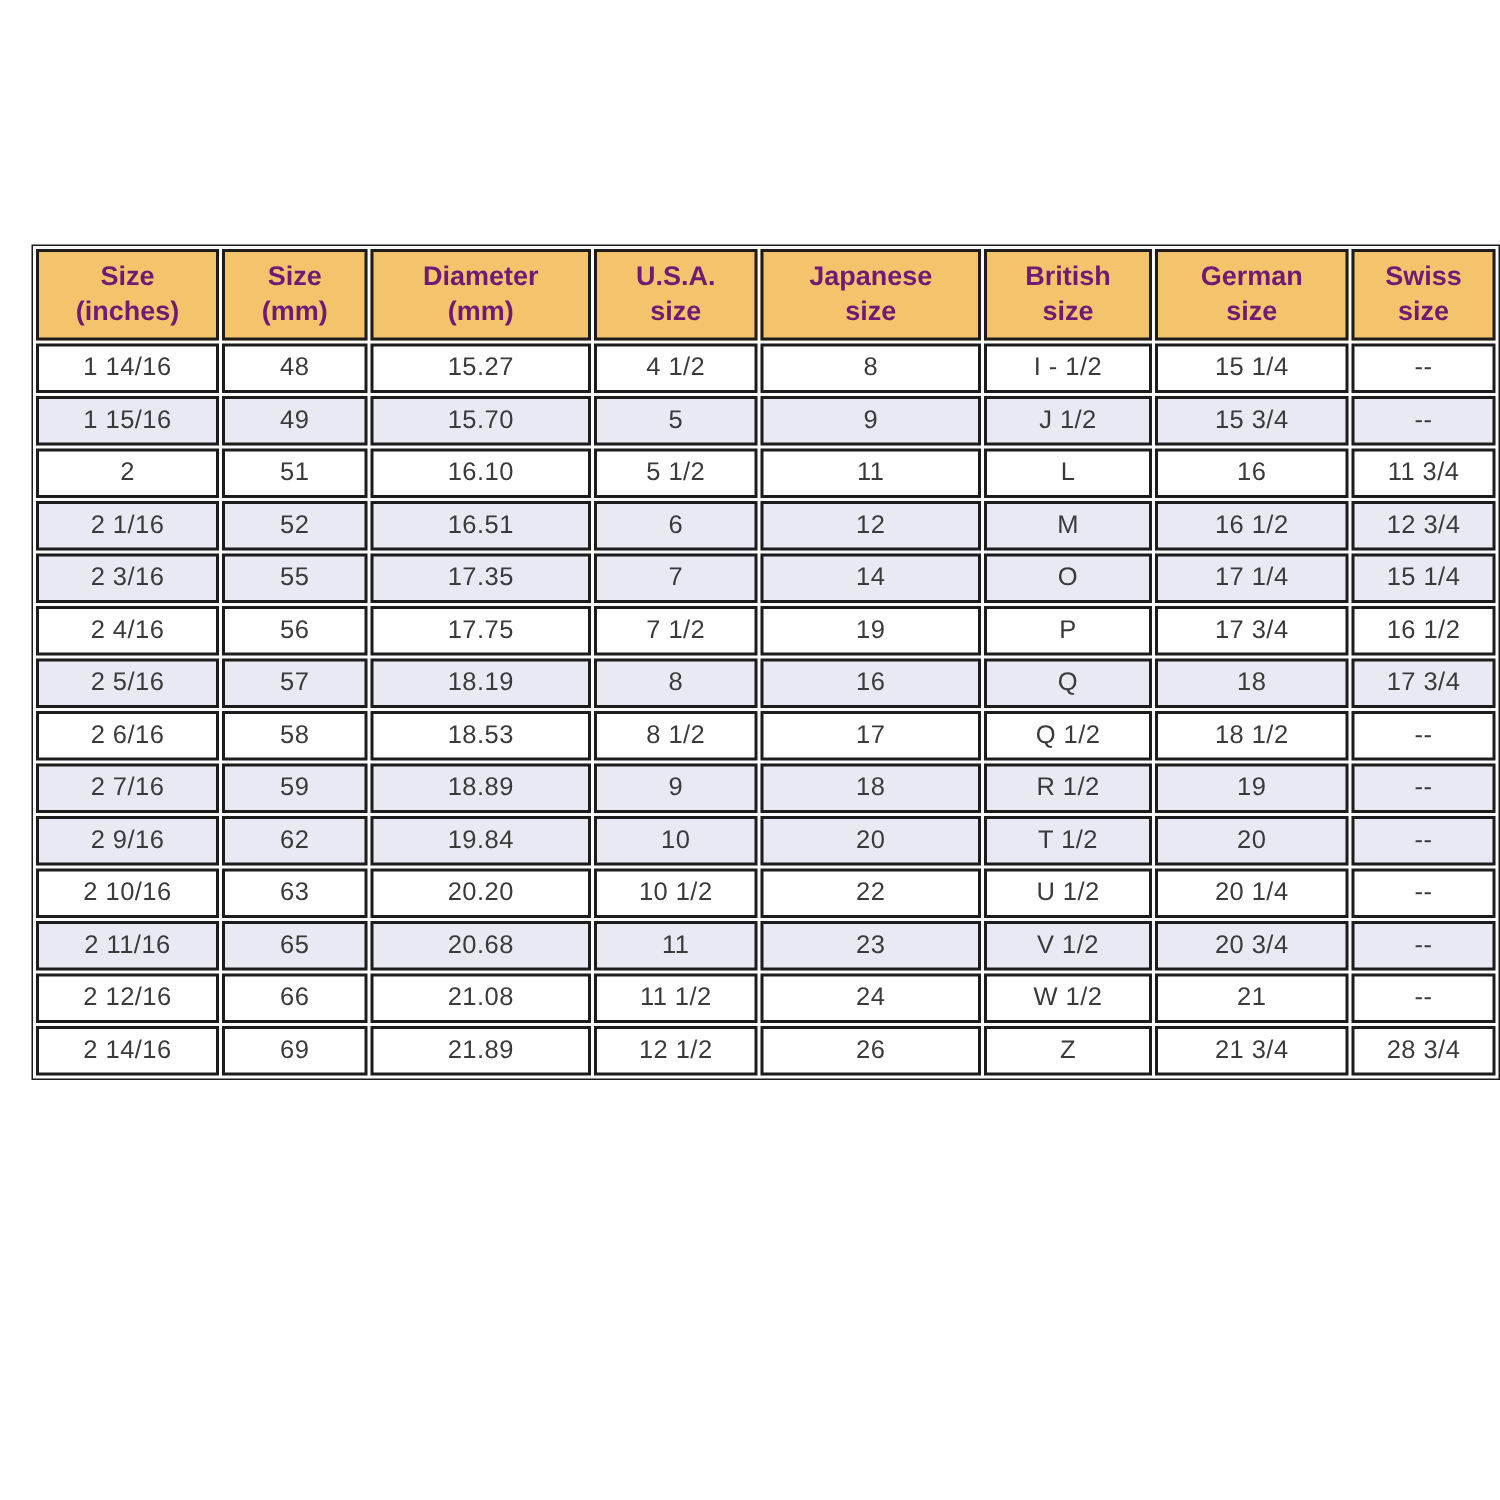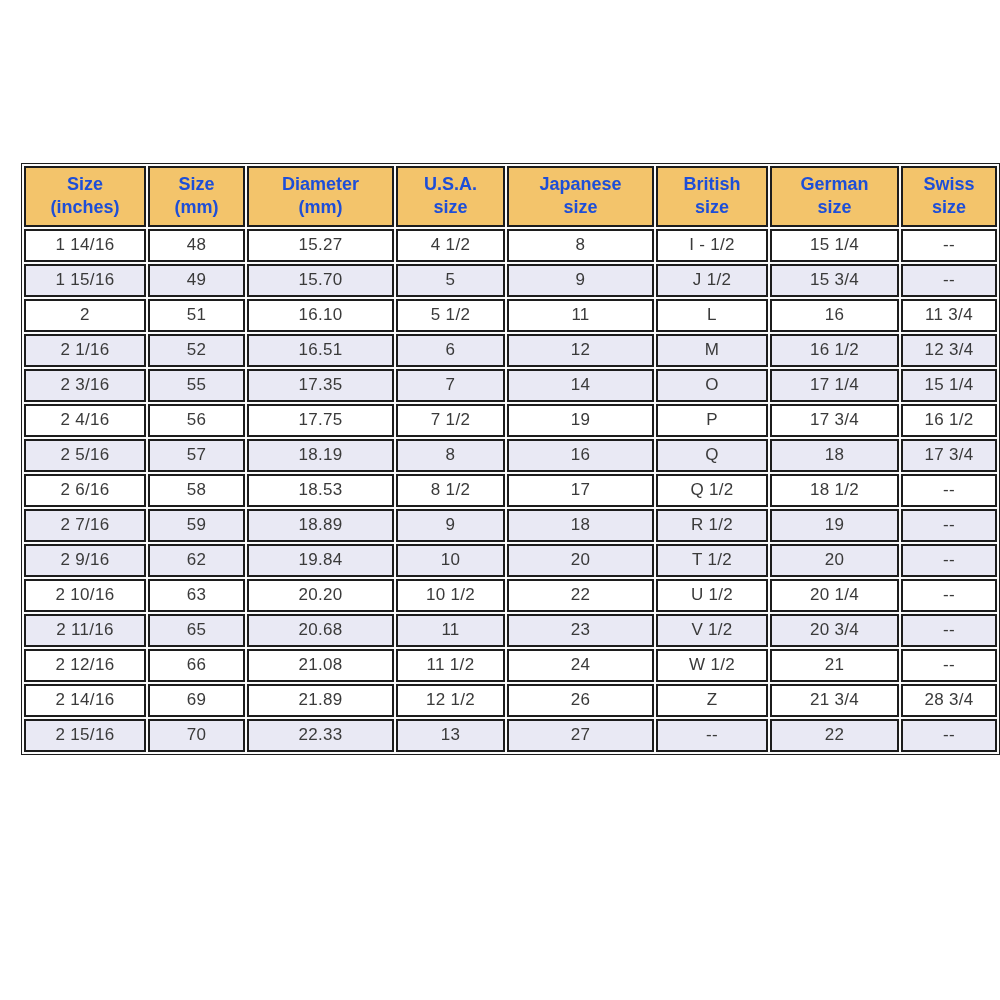--- a/index.html
+++ b/index.html
@@ -21,21 +21,21 @@
     background: #fbfbfb;
     border: 1px solid var(--border-color, #1c1c1c);
     table-layout: fixed;
     width: 959px;
   }
   table.size-chart th {
     background: var(--header-bg, #F3C46B);
     border: 2px solid var(--border-color, #1c1c1c);
     font-weight: bold;
     font-size: 18px;
-    color: #1d4ed8;
+    color: #701a75;
     text-align: center;
     padding: 5px 2px;
     line-height: 1.3;
   }
   table.size-chart td {
     border: 2px solid var(--border-color, #1c1c1c);
     text-align: center;
     vertical-align: middle;
     font-size: 17px;
     color: #3a3a3a;
@@ -233,25 +233,15 @@
         <tr>
           <td>2 14/16</td>
           <td>69</td>
           <td>21.89</td>
           <td>12 1/2</td>
           <td>26</td>
           <td>Z</td>
           <td>21 3/4</td>
           <td>28 3/4</td>
         </tr>
-        <tr class="alt">
-          <td>2 15/16</td>
-          <td>70</td>
-          <td>22.33</td>
-          <td>13</td>
-          <td>27</td>
-          <td>--</td>
-          <td>22</td>
-          <td>--</td>
-        </tr>
       </tbody>
   </table>
 </div>
 
 </body></html>

